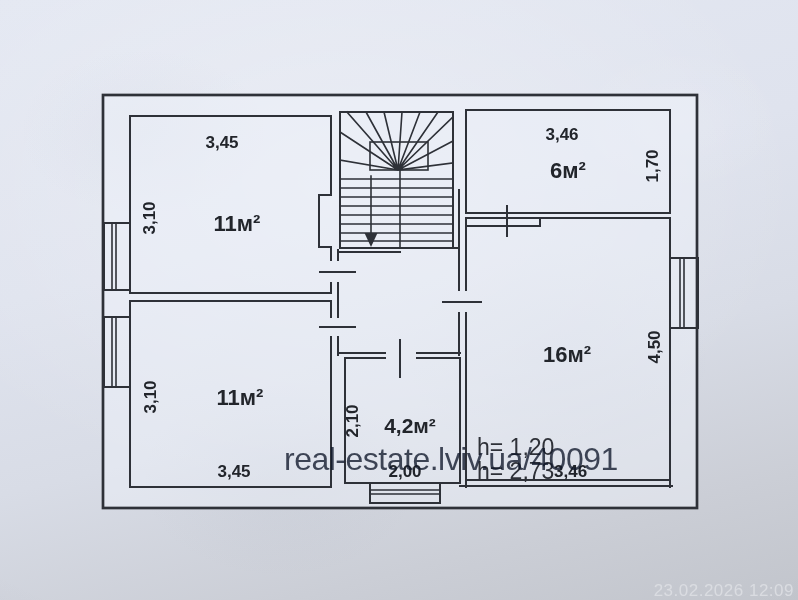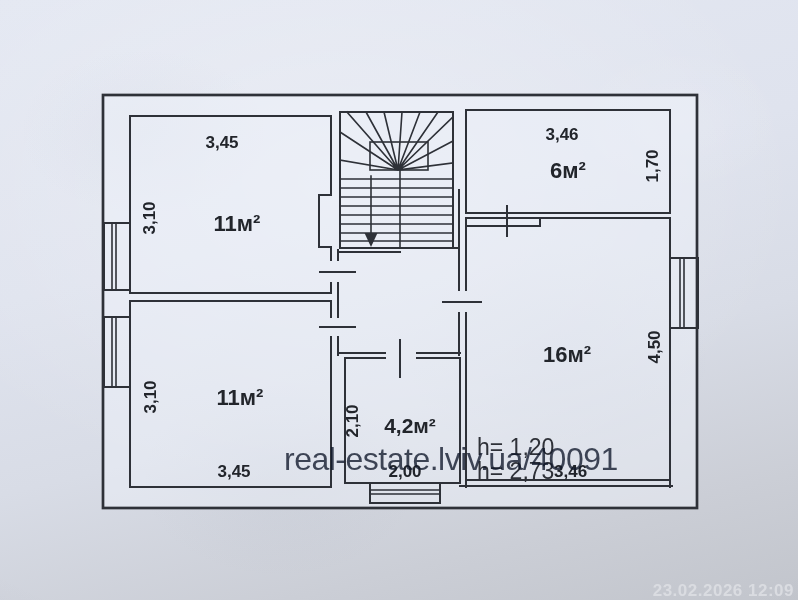--- a/index.html
+++ b/index.html
@@ -29,21 +29,21 @@
   .area{font-size:22px;font-weight:700;}
   .area-sm{font-size:21px;font-weight:700;}
   .hnote{font-size:23px;font-weight:400;fill:#2e3138;}
   .mid{text-anchor:middle;}
   .watermark{
     position:absolute;left:284px;top:441px;white-space:nowrap;
     font-size:32px;letter-spacing:-0.5px;color:#0f172a;opacity:0.78;
   }
   .timestamp{
     position:absolute;right:4px;top:581px;
-    font-size:17px;letter-spacing:0.5px;color:#dcdee3;opacity:0.95;font-weight:bold;
+    font-size:17px;letter-spacing:0.5px;color:#dcdee3;opacity:0.95;
   }
 </style>
 </head>
 <body>
 
 <div class="texture"></div>
 
 <div>
 <svg class="plan" width="798" height="600" viewBox="0 0 798 600">
 

